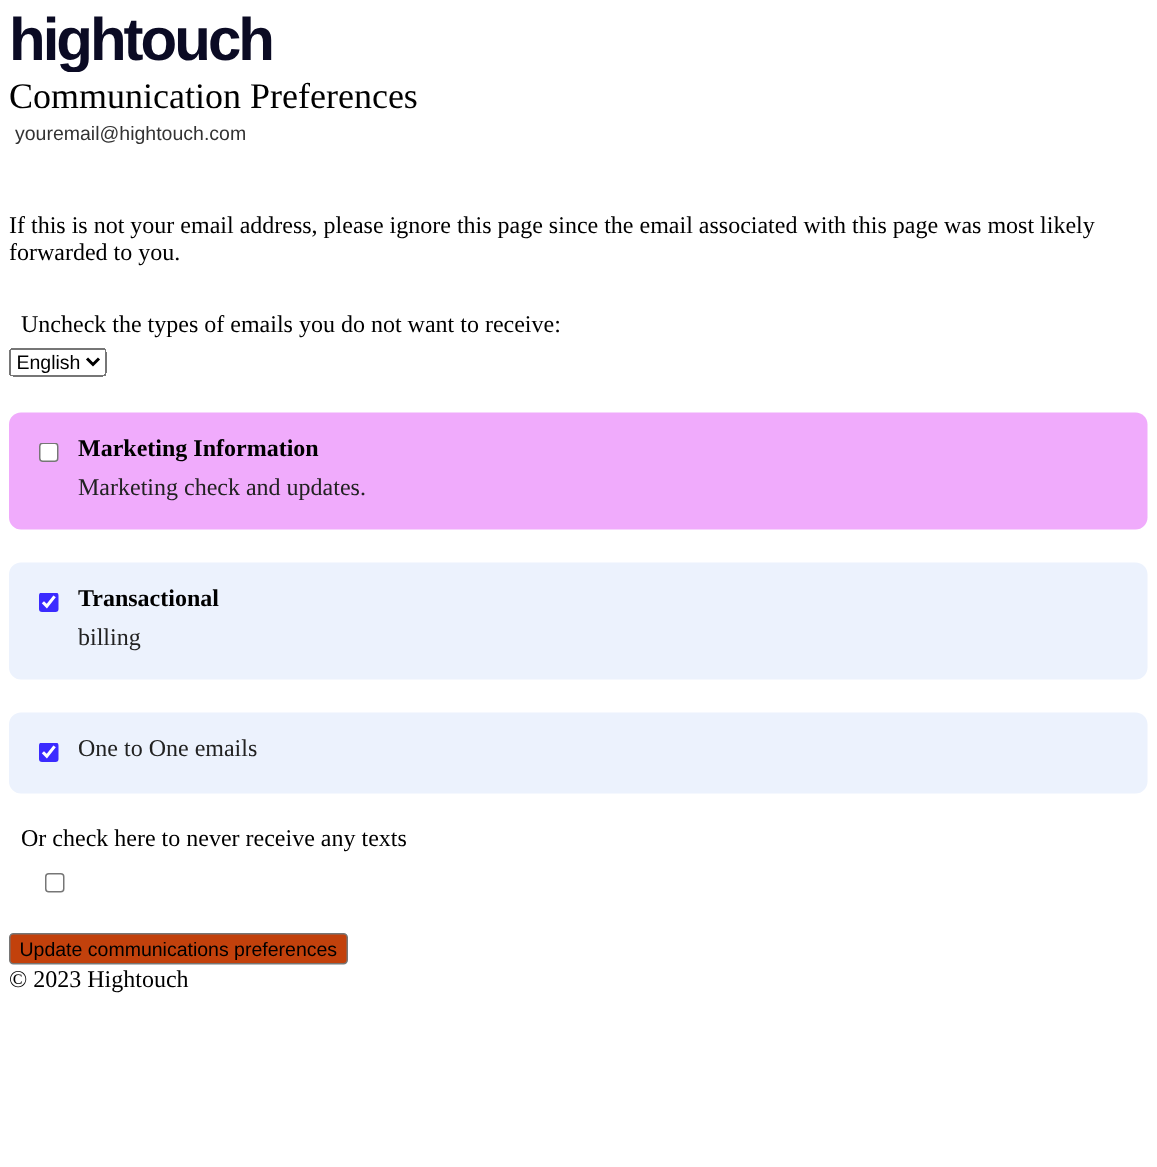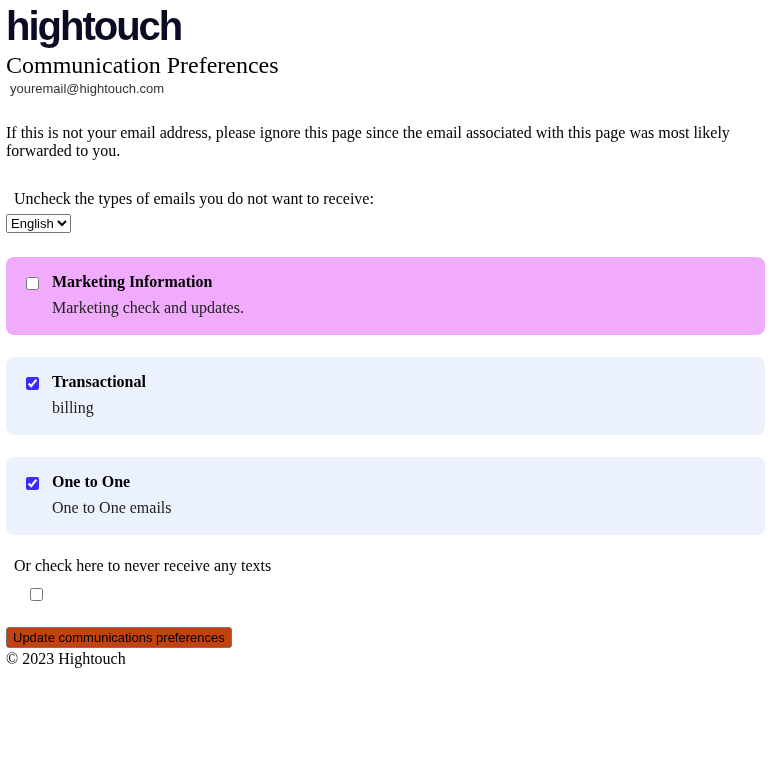--- a/index.html
+++ b/index.html
@@ -21,21 +21,21 @@
     margin: 4px 0 2px 0;
   }
   .email {
     font-family: Liberation Sans, sans-serif;
     font-size: 13px;
     color: #333;
     margin-left: 4px;
     margin-top: 2px;
   }
   .notice {
-    margin-top: 28px;
+    margin-top: 46px;
     font-size: 16px;
   }
   .instructions {
     margin-top: 30px;
     margin-left: 8px;
     font-size: 16px;
   }
   select {
     margin-top: 6px;
     font-family: Arial, sans-serif;
@@ -127,21 +127,20 @@
     <input type="checkbox" checked="" style="">
     <div class="card-body">
       <div class="card-title">Transactional</div>
       <div class="card-desc">billing</div>
     </div>
   </div>
 
   <div class="card checked">
     <input type="checkbox" checked="" style="">
     <div class="card-body">
-      <div class="card-title">One to One</div>
       <div class="card-desc">One to One emails</div>
     </div>
   </div>
 </div>
 
 <div class="global-out">Or check here to never receive any texts</div>
 <div class="global-out-row">
   <input type="checkbox" id="globalout" style="">
 </div>
 

